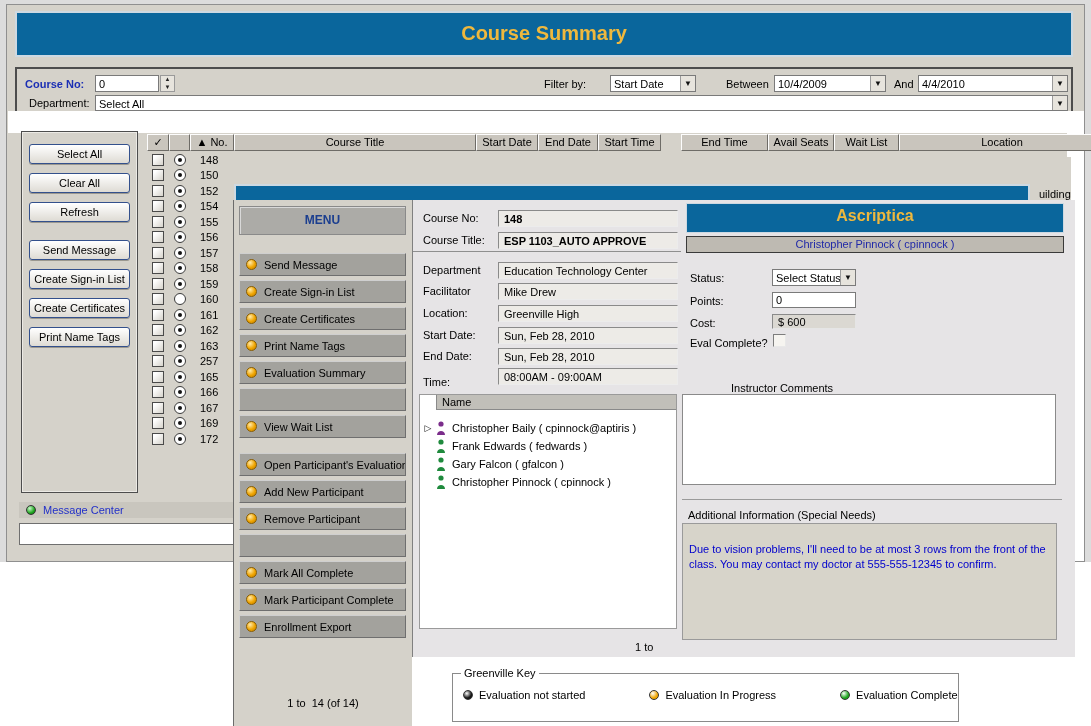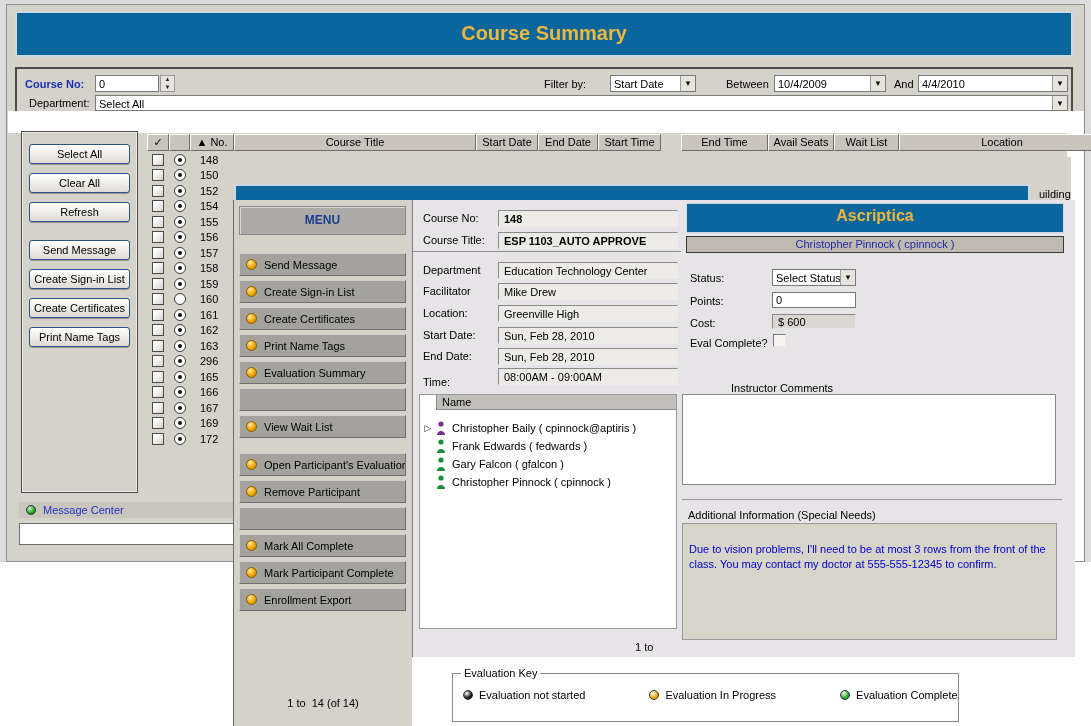--- a/index.html
+++ b/index.html
@@ -319,21 +319,21 @@
         <span class="row-no">162</span>
       </div>
       <div class="trow">
         <span class="cb"></span>
         <span class="rd on"></span>
         <span class="row-no">163</span>
       </div>
       <div class="trow">
         <span class="cb"></span>
         <span class="rd on"></span>
-        <span class="row-no">296</span>
+        <span class="row-no">257</span>
       </div>
       <div class="trow">
         <span class="cb"></span>
         <span class="rd on"></span>
         <span class="row-no">165</span>
       </div>
       <div class="trow">
         <span class="cb"></span>
         <span class="rd on"></span>
         <span class="row-no">166</span>
@@ -386,20 +386,24 @@
         <span>Evaluation Summary</span>
       </div>
       <div class="menu-item"></div>
       <div class="menu-item">
         <span class="orange-ball"></span>
         <span>View Wait List</span>
       </div>
       <div class="menu-item gap-top">
         <span class="orange-ball"></span>
         <span>Open Participant's Evaluation</span>
+      </div>
+      <div class="menu-item">
+        <span class="orange-ball"></span>
+        <span>Add New Participant</span>
       </div>
       <div class="menu-item">
         <span class="orange-ball"></span>
         <span>Remove Participant</span>
       </div>
       <div class="menu-item"></div>
       <div class="menu-item">
         <span class="orange-ball"></span>
         <span>Mark All Complete</span>
       </div>
@@ -495,21 +499,21 @@
   <span id="comments-label">Instructor Comments</span>
   <textarea id="comments-box" style=""></textarea>
 
   <div id="rp-sep"></div>
   <span id="addl-label">Additional Information (Special Needs)</span>
   <div id="addl-box">Due to vision problems, I'll need to be at most 3 rows from the front of the class. You may contact my doctor at 555-555-12345 to confirm.</div>
 </div>
 
 <div class="abs" id="bottom-strip">
   <fieldset id="eval-key-fieldset">
-    <legend>Evaluation Key</legend>
+    <legend>Greenville Key</legend>
     <div id="eval-key-items">
         <span class="ek-item">
           <span class="ball ball-10" style="background: radial-gradient(circle at 35% 30%, rgba(255, 255, 255, 0.75) 0%, rgb(21, 21, 21) 60%);"></span>
           <span>Evaluation not started</span>
         </span>
         <span class="ek-item">
           <span class="ball ball-10" style="background: radial-gradient(circle at 35% 30%, rgba(255, 255, 255, 0.75) 0%, rgb(240, 165, 0) 60%);"></span>
           <span>Evaluation In Progress</span>
         </span>
         <span class="ek-item">

